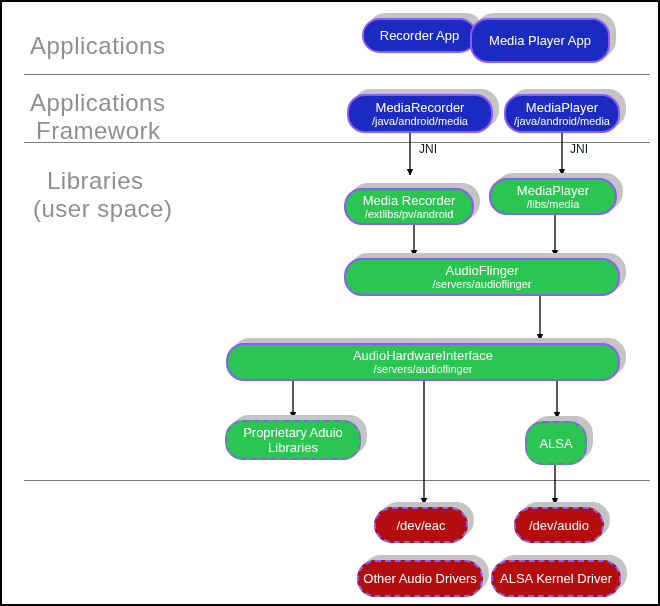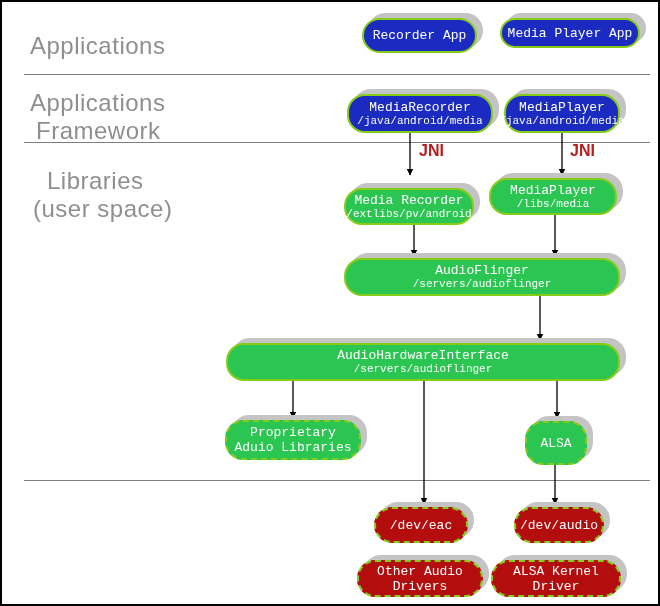--- a/index.html
+++ b/index.html
@@ -11,33 +11,32 @@
   .section-label{
     position:absolute;color:#8f8f8f;font-size:24px;line-height:26px;
     white-space:nowrap;letter-spacing:0.5px;
   }
   .divider{
     position:absolute;left:22px;width:626px;height:0;
     border-top:1px solid #7d7d7d;
   }
   .pill{
     position:absolute;display:flex;flex-direction:column;align-items:center;justify-content:center;
-    border:2px solid #84cc16;border-radius:18px;box-sizing:border-box;
+    border:2px solid #8b5cf6;border-radius:18px;box-sizing:border-box;
     color:#fff;text-align:center;
     box-shadow:6px -5px 0 0 #c4c4c4;
-    font-family:Liberation Mono, monospace;
   }
   .pill .t{font-size:13px;line-height:15px;}
   .pill .s{font-size:11px;line-height:13px;}
   .blue{background:#1b2ac1;}
   .green{background:#2bc551;}
   .red{background:#b30d0d;}
   .dashed{border-style:dashed;}
   .jni-label{
-    position:absolute;color:#b91c1c;font-size:16px;font-weight:bold;white-space:nowrap;
+    position:absolute;color:#0f172a;font-size:12px;font-weight:normal;white-space:nowrap;
   }
   #wires{position:absolute;left:0;top:0;pointer-events:none;}
 </style>
 </head>
 <body>
 
 <div id="canvas">
 
   <div class="section-label" style="left:28px;top:31px;">Applications</div>
   <div class="section-label" style="left:28px;top:88px;">Applications</div>
@@ -65,21 +64,21 @@
     <line x1="422" y1="379" x2="422" y2="502" stroke="#000" stroke-width="1.3" marker-end="url(#ah)"></line>
     <line x1="553" y1="457" x2="553" y2="502" stroke="#000" stroke-width="1.3" marker-end="url(#ah)"></line>
   </svg>
 
   <div class="jni-label" style="left:417px;top:140px;">JNI</div>
   <div class="jni-label" style="left:568px;top:140px;">JNI</div>
 
   <div class="pill blue" style="left:360px;top:16px;width:115px;height:35px;">
     <div class="t">Recorder App</div>
   </div>
-  <div class="pill blue" style="left:498px;top:16px;width:140px;height:30px;">
+  <div class="pill blue" style="left:468px;top:16px;width:140px;height:45px;">
     <div class="t">Media Player App</div>
   </div>
 
   <div class="pill blue" style="left:345px;top:92px;width:146px;height:39px;">
     <div class="t">MediaRecorder</div>
     <div class="s">/java/android/media</div>
   </div>
   <div class="pill blue" style="left:502px;top:92px;width:116px;height:39px;">
     <div class="t">MediaPlayer</div>
     <div class="s">/java/android/media</div>

